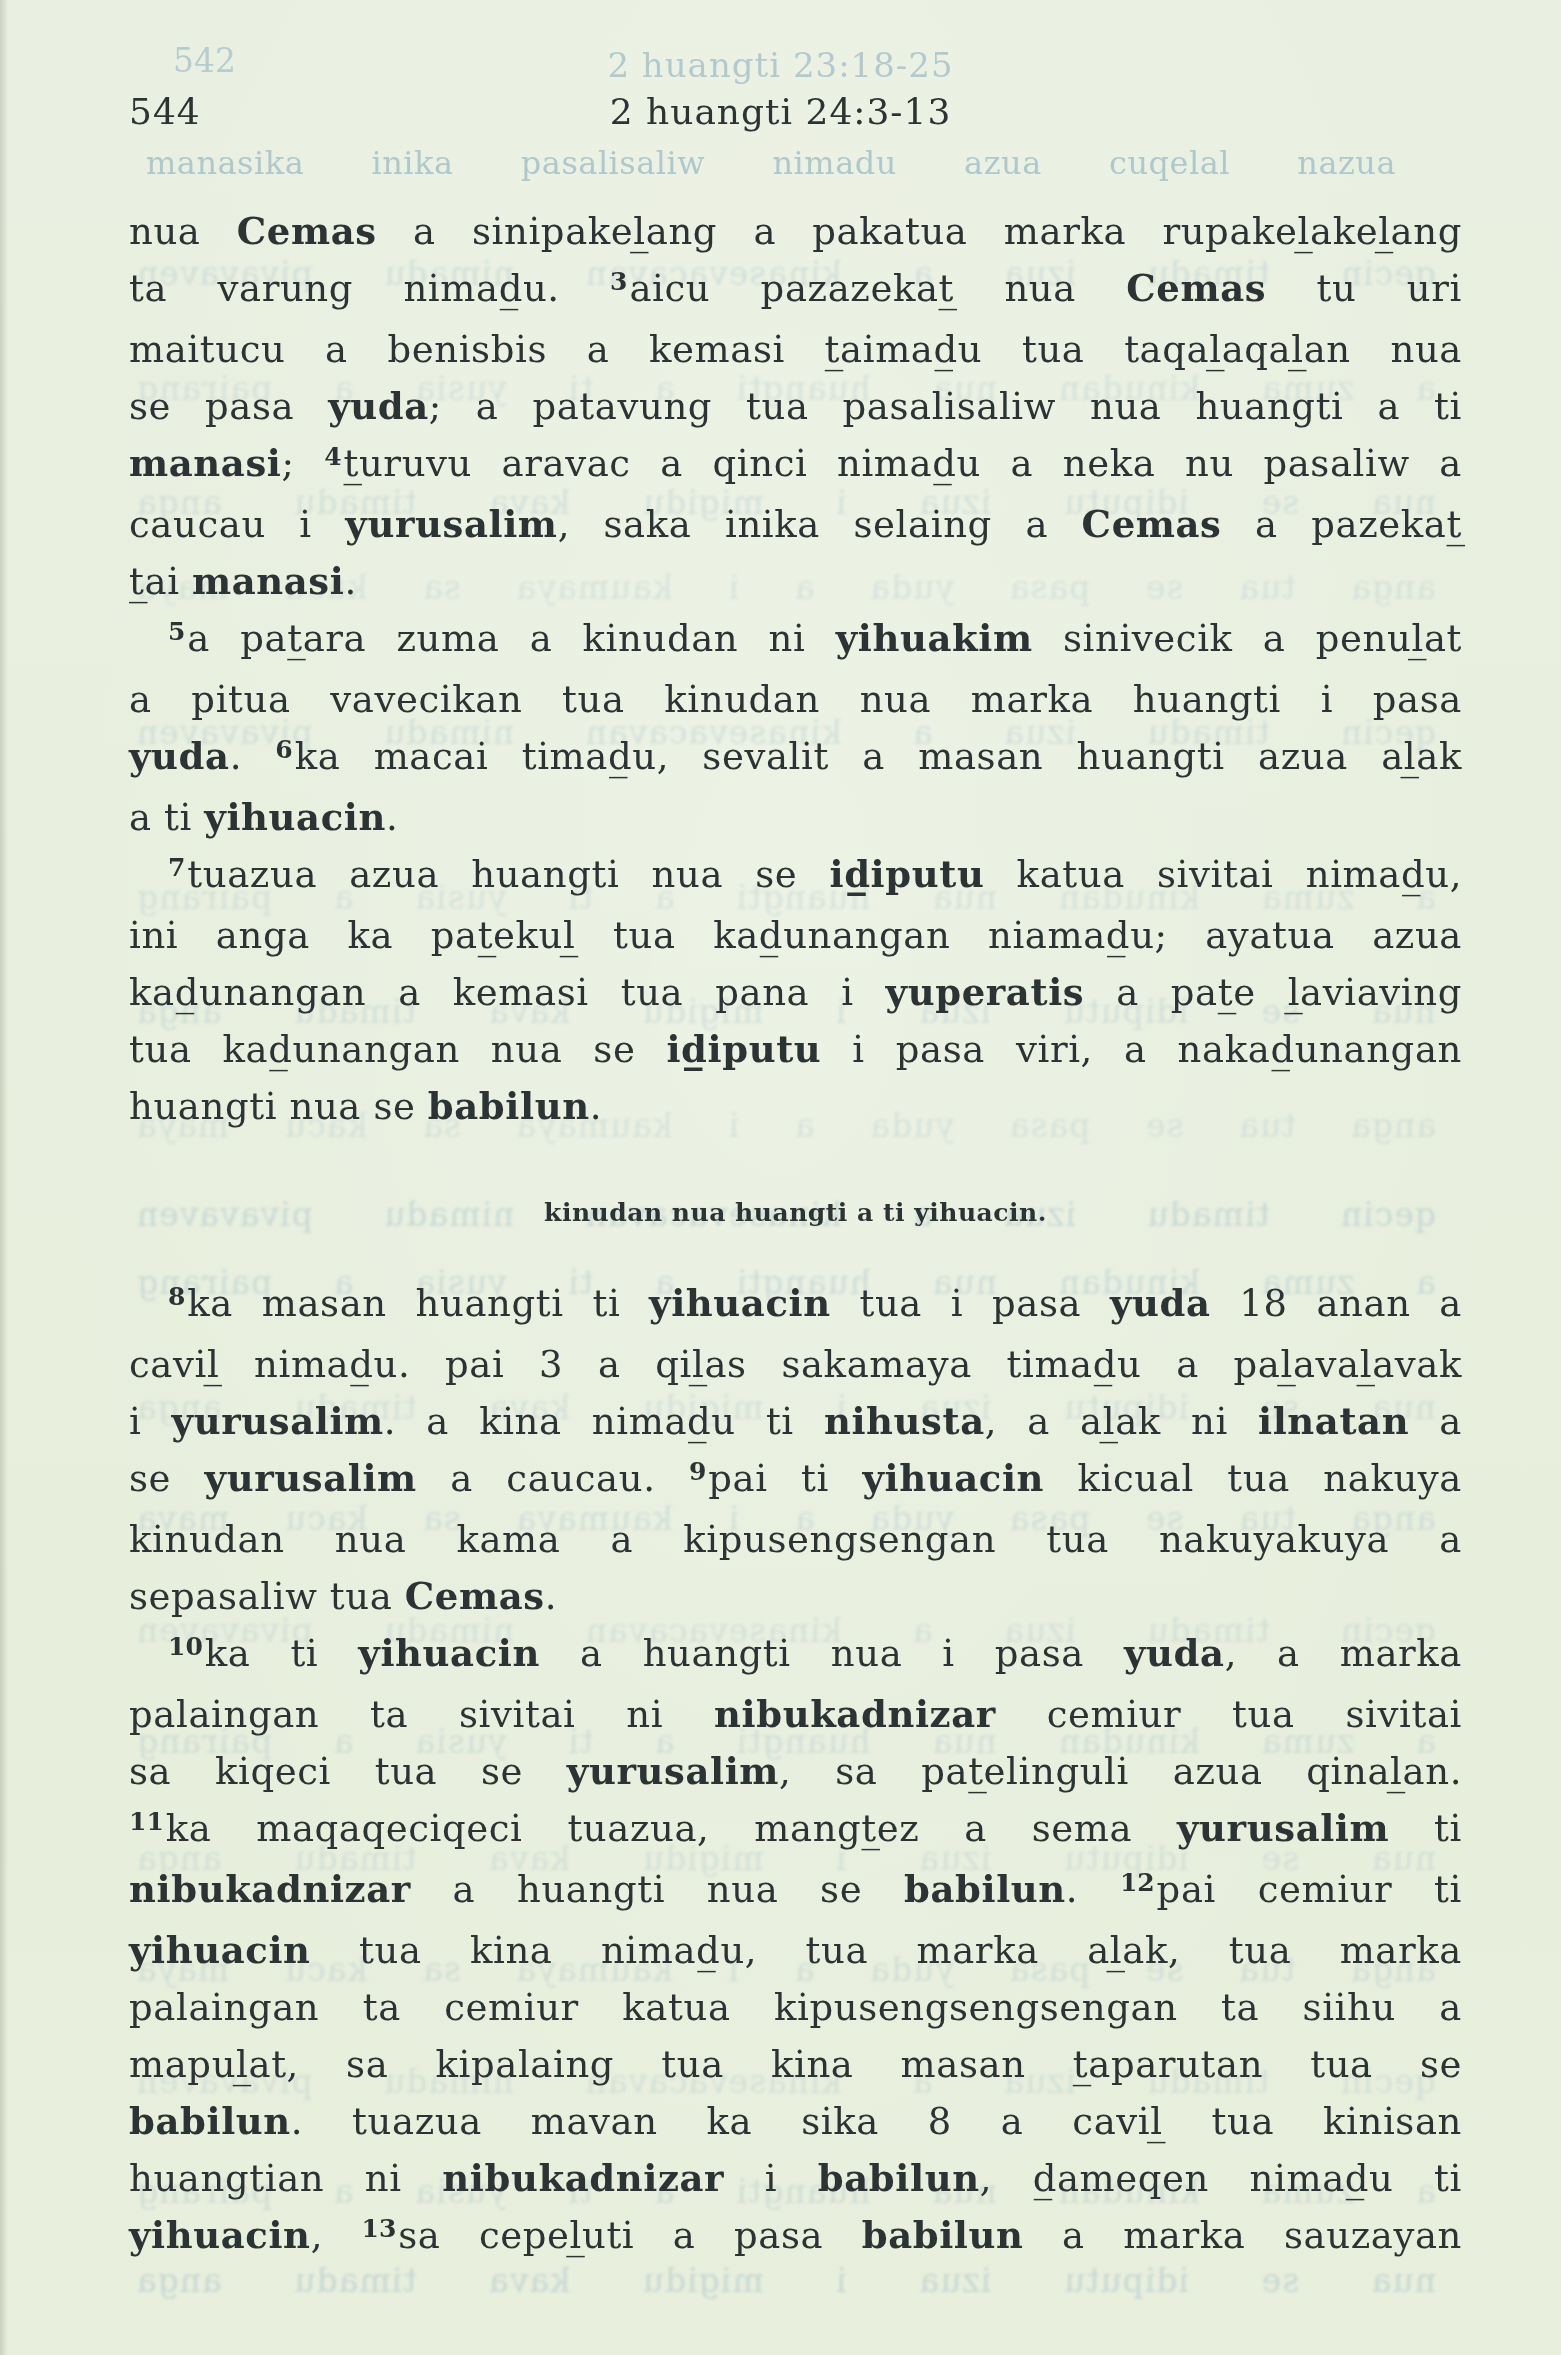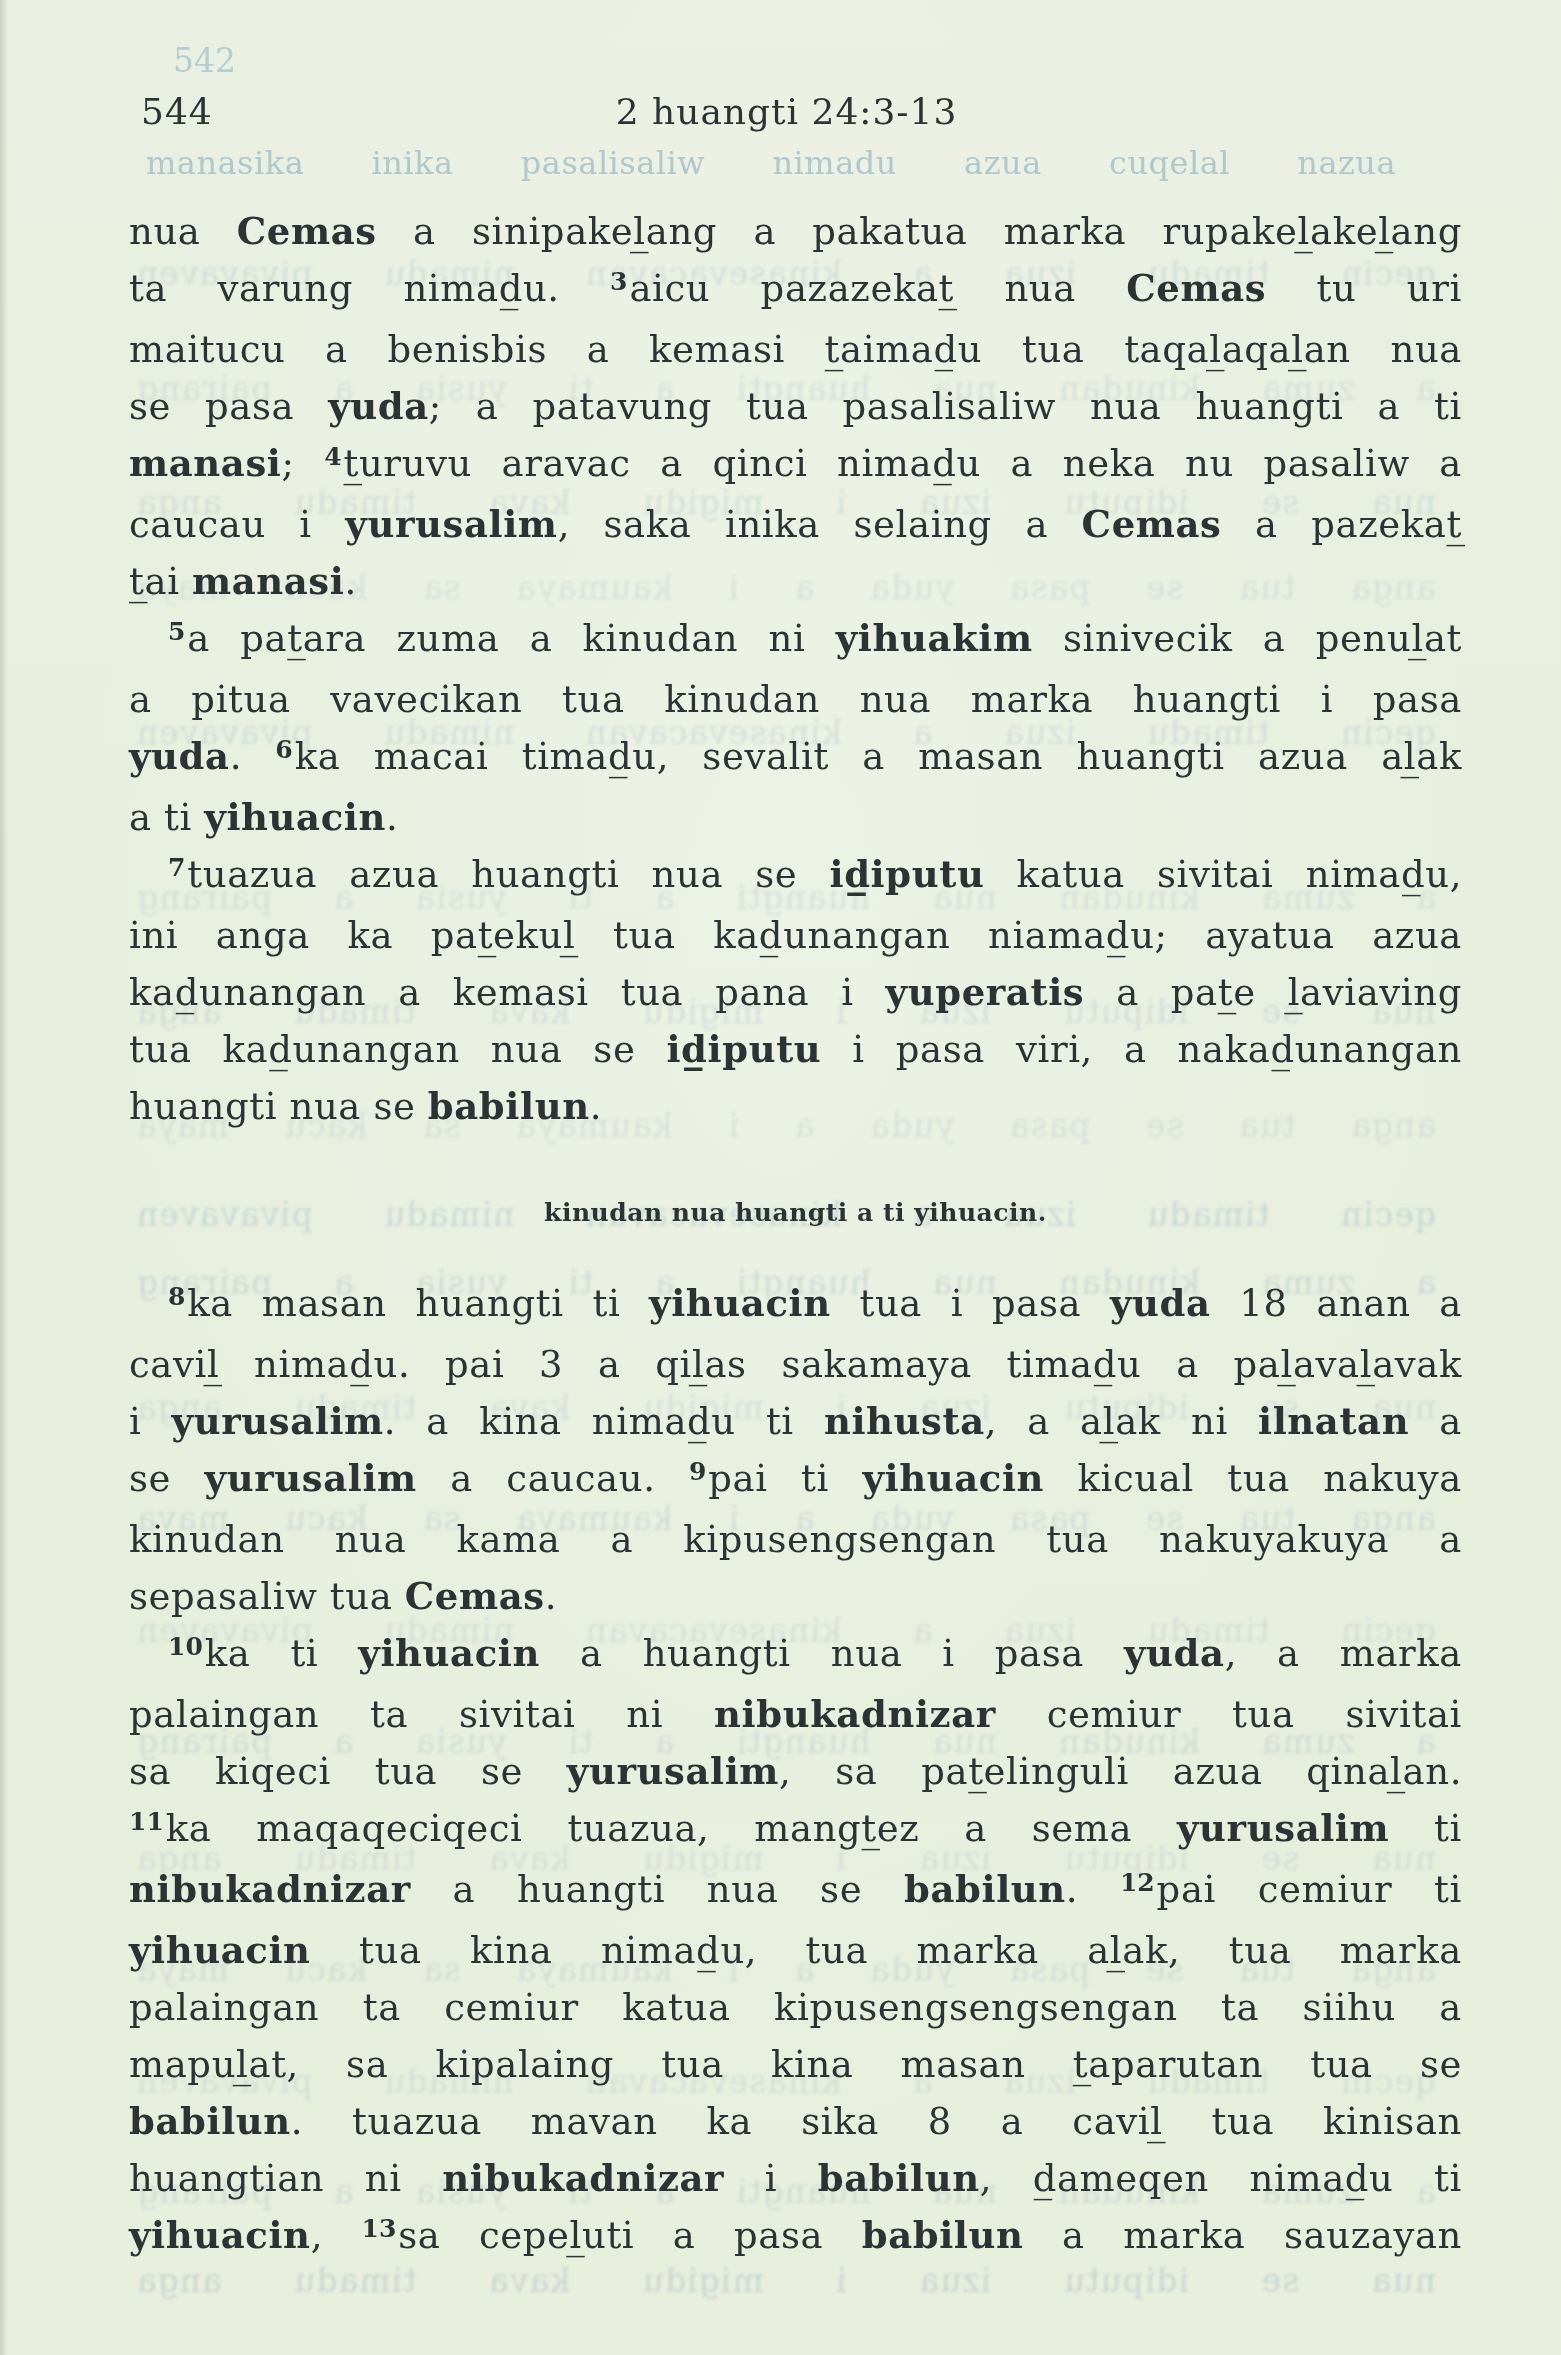--- a/index.html
+++ b/index.html
@@ -23,21 +23,21 @@
   .ghost-layer{position:absolute;inset:0;pointer-events:none;}
   .ghost{position:absolute;color:#a9c4cc;}
   .ghost-pageno{left:173px;top:41px;font-size:33px;filter:blur(0.6px);opacity:.8;}
   .ghost-runhead{left:0;right:0;top:45px;text-align:center;font-size:34px;filter:blur(0.7px);opacity:.85;letter-spacing:1px;}
   .ghost-topline{left:146px;top:144px;width:1250px;font-size:32px;filter:blur(0.6px);opacity:.9;
     text-align:justify;text-align-last:justify;letter-spacing:0.5px;}
   .ghost-frag{left:136px;width:1300px;font-size:33px;letter-spacing:1px;
     transform:scaleX(-1);filter:blur(1.7px);
     text-align:justify;text-align-last:justify;white-space:nowrap;overflow:hidden;}
   
-  .header{position:absolute;left:12px;right:0;top:91px;height:49px;}
+  .header{position:absolute;left:0;right:0;top:91px;height:49px;}
   .page-number{position:absolute;left:129px;top:0;font-size:36px;letter-spacing:1px;}
   .running-head{position:absolute;left:0;right:0;top:0;text-align:center;font-size:36px;letter-spacing:1px;}
   
   .text-block{
     position:absolute;left:129px;top:203px;width:1333px;
     font-size:37px;line-height:57px;letter-spacing:0.6px;
   }
   .para{margin:0;}
   .line{text-align:justify;text-align-last:justify;}
   .line.flush{text-align:left;text-align-last:left;}
@@ -49,20 +49,21 @@
     font-size:25px;font-weight:bold;line-height:57px;letter-spacing:0.5px;
   }
 </style>
 </head>
 <body>
 
 <div class="page">
 
   <div class="ghost-layer">
     <div class="ghost ghost-pageno">542</div>
+    <div class="ghost ghost-runhead">2 huangti 23:18-25</div>
     <div class="ghost ghost-topline">manasika inika pasalisaliw nimadu azua cuqelal nazua</div>
 
   <div class="ghost ghost-frag" style="top: 254px; opacity: 0.4;">qecin timadu izua  a kinasevacavan nimadu pivavaven</div>
       <div class="ghost ghost-frag" style="top: 369px; opacity: 0.34;">a zuma kinudan nua huangti a ti yusia  a pairang</div>
       <div class="ghost ghost-frag" style="top: 483px; opacity: 0.38;">nua se idiputu izua i migidu  kava timadu anga</div>
       <div class="ghost ghost-frag" style="top: 568px; opacity: 0.32;">anga tua  se pasa yuda a i kaumaya  sa kacu maya</div>
       <div class="ghost ghost-frag" style="top: 713px; opacity: 0.38;">qecin timadu izua  a kinasevacavan nimadu pivavaven</div>
       <div class="ghost ghost-frag" style="top: 878px; opacity: 0.34;">a zuma kinudan nua huangti a ti yusia  a pairang</div>
       <div class="ghost ghost-frag" style="top: 992px; opacity: 0.38;">nua se idiputu izua i migidu  kava timadu anga</div>
       <div class="ghost ghost-frag" style="top: 1106px; opacity: 0.34;">anga tua  se pasa yuda a i kaumaya  sa kacu maya</div>

